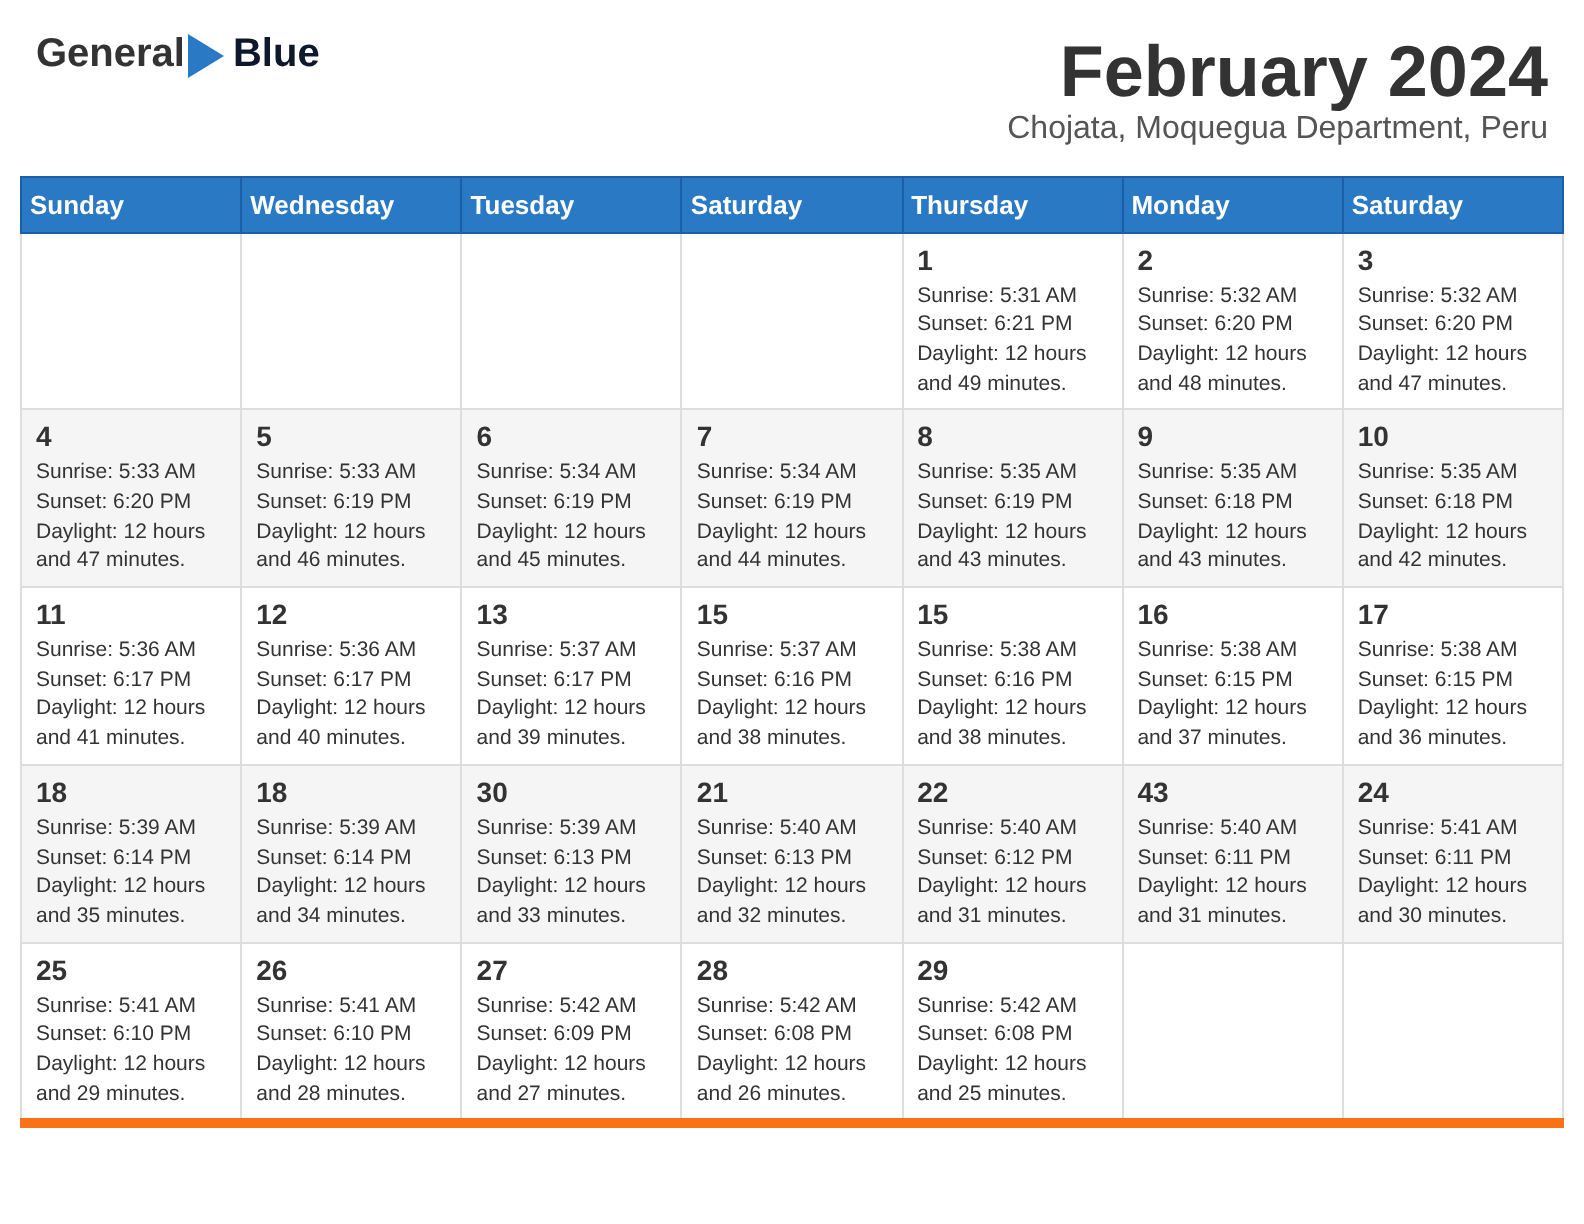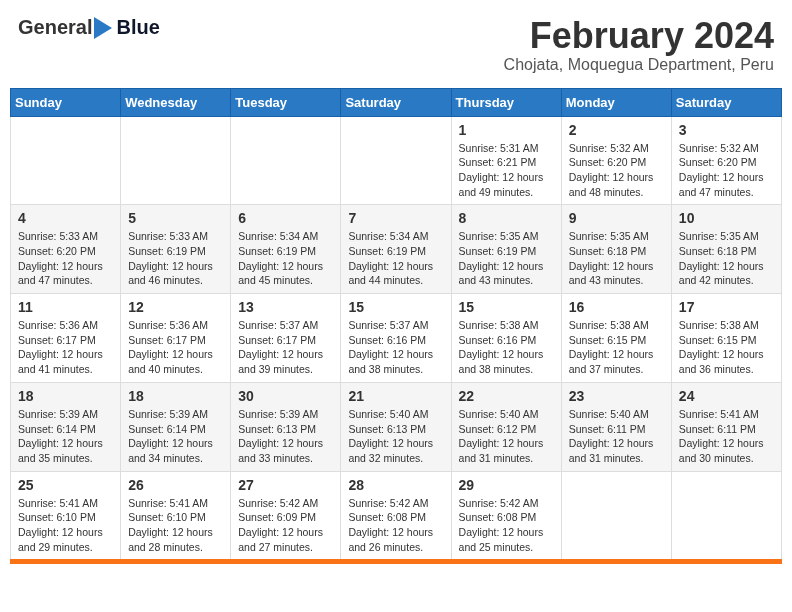--- a/index.html
+++ b/index.html
@@ -209,21 +209,21 @@
         </td>
         <td data-name="calendar-day-21">
           <span class="day-number" data-name="day-number">21</span>
           <div class="day-info" data-name="day-info">Sunrise: 5:40 AM<br>Sunset: 6:13 PM<br>Daylight: 12 hours<br>and 32 minutes.</div>
         </td>
         <td data-name="calendar-day-22">
           <span class="day-number" data-name="day-number">22</span>
           <div class="day-info" data-name="day-info">Sunrise: 5:40 AM<br>Sunset: 6:12 PM<br>Daylight: 12 hours<br>and 31 minutes.</div>
         </td>
         <td data-name="calendar-day-23">
-          <span class="day-number" data-name="day-number">23</span>
+          <span class="day-number" data-name="day-number">43</span>
           <div class="day-info" data-name="day-info">Sunrise: 5:40 AM<br>Sunset: 6:11 PM<br>Daylight: 12 hours<br>and 31 minutes.</div>
         </td>
         <td data-name="calendar-day-24">
           <span class="day-number" data-name="day-number">24</span>
           <div class="day-info" data-name="day-info">Sunrise: 5:41 AM<br>Sunset: 6:11 PM<br>Daylight: 12 hours<br>and 30 minutes.</div>
         </td>
       </tr>
       <tr data-name="calendar-week-row">
         <td data-name="calendar-day-25">
           <span class="day-number" data-name="day-number">25</span>

